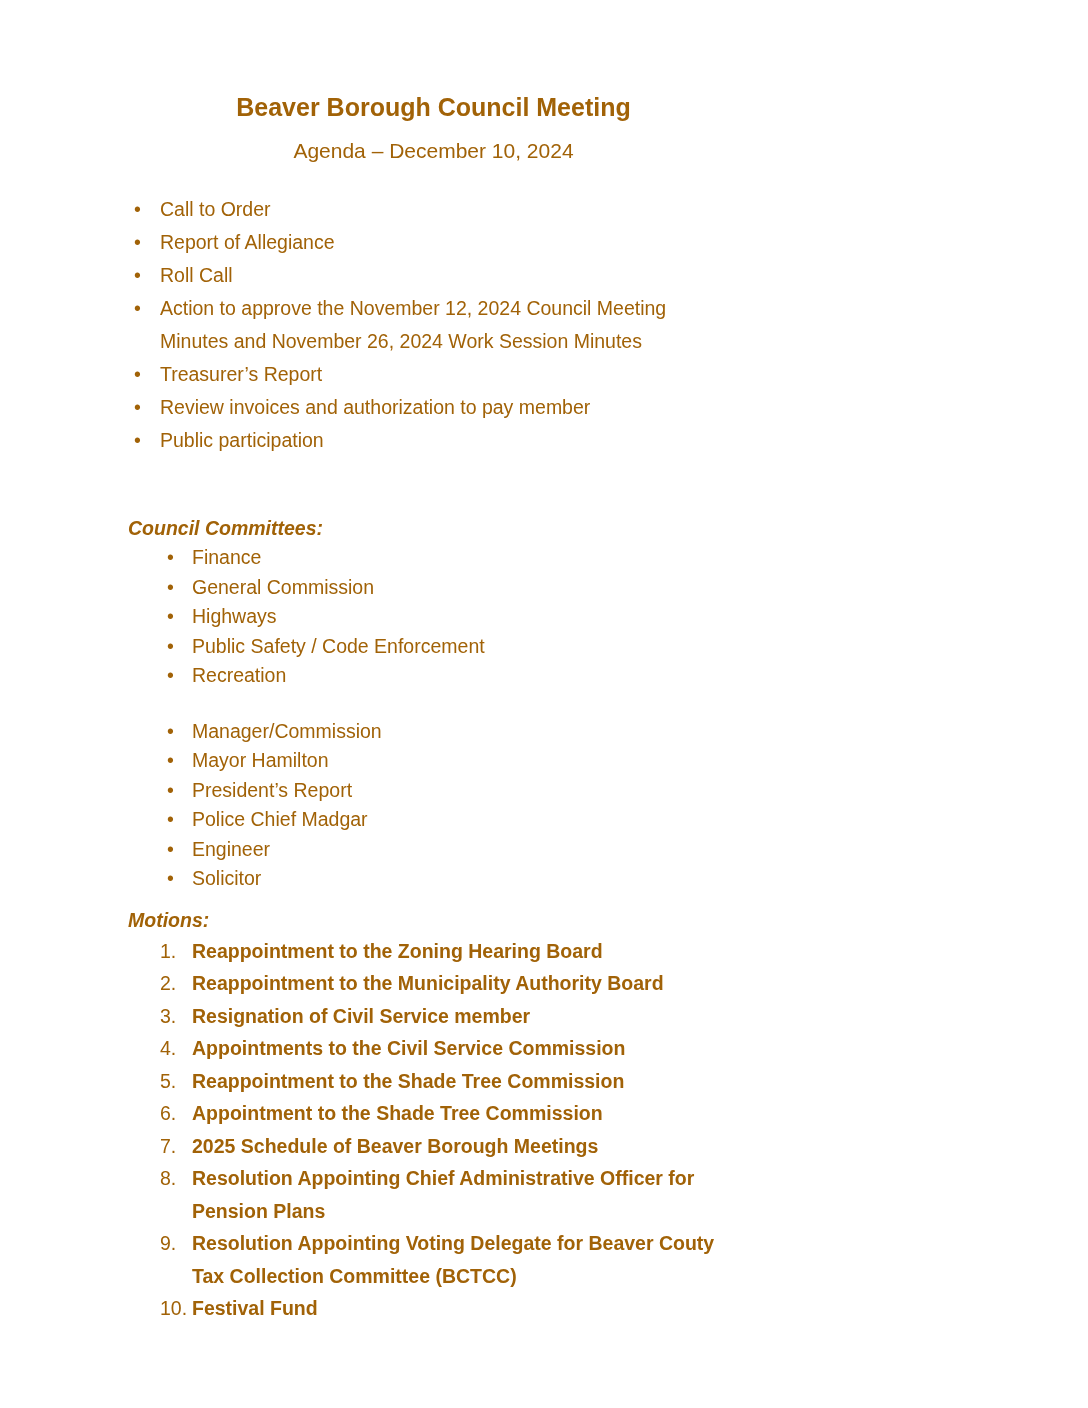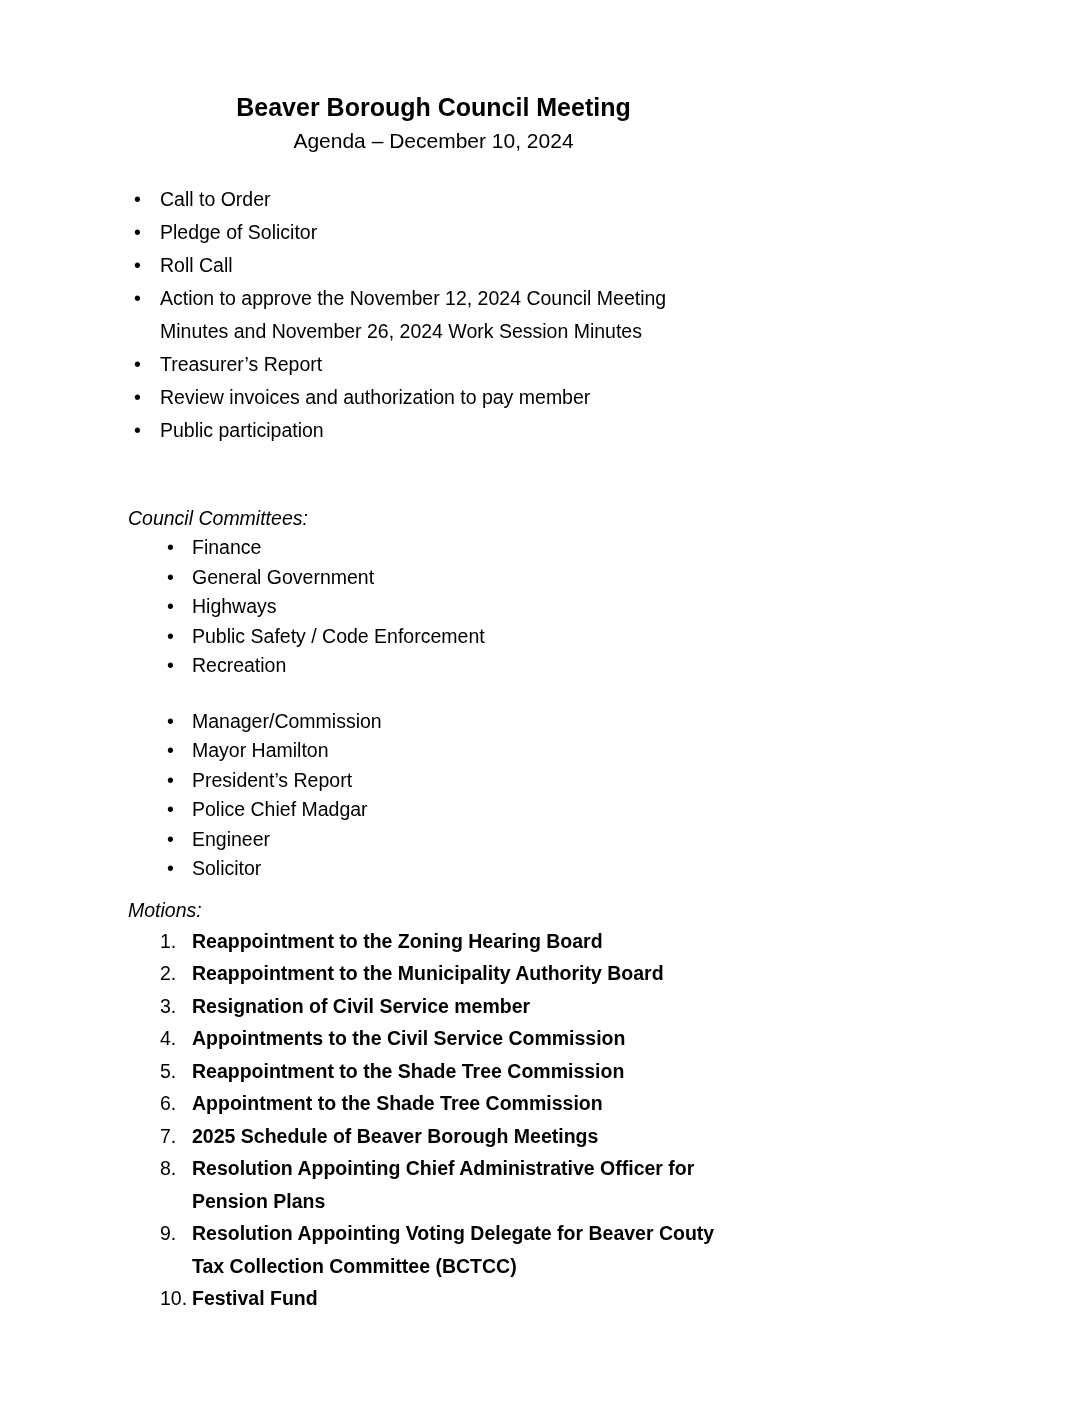--- a/index.html
+++ b/index.html
@@ -1,52 +1,53 @@
 <!DOCTYPE html>
 <html><head>
 <meta charset="utf-8">
 <style>
   html, body { margin: 0; padding: 0; background: #ffffff; }
   .page {
     position: relative;
     width: 867px;
     height: 1408px;
     background: #ffffff;
-    color: #000000;
+    color: #a16207;
     font-family: "Liberation Sans", sans-serif;
     font-size: 19.5px;
     box-sizing: border-box;
     padding: 88px 128px 0 128px;
     overflow: hidden;
   }
   .title {
     text-align: center;
     font-size: 25px;
     font-weight: bold;
     line-height: 38px;
   }
   .subtitle {
     text-align: center;
     font-size: 21px;
     line-height: 30px;
+    margin-top: 10px;
   }
   ul, ol { list-style: none; margin: 0; padding: 0; }
   li { display: flex; align-items: flex-start; }
 
   .main-list { margin-top: 27px; }
   .main-list li { line-height: 33px; }
   .main-list .marker {
     flex: 0 0 32px;
     box-sizing: border-box;
     padding-left: 6px;
   }
   .main-list .txt { width: 792px; }
 
   .section-heading {
-    font-weight: normal;
+    font-weight: bold;
     font-style: italic;
     line-height: 29px;
   }
   .committees-section { margin-top: 57px; }
   .reports-section    { margin-top: 26px; }
   .motions-section    { margin-top: 12px; }
 
   .sub-list { margin-left: 32px; }
   .sub-list li { line-height: 29.5px; }
   .sub-list .marker {
@@ -69,21 +70,21 @@
   <div class="title">Beaver Borough Council Meeting</div>
   <div class="subtitle">Agenda – December 10, 2024</div>
 
   <ul class="main-list">
     <li>
       <span class="marker">•</span>
       <span class="txt">Call to Order</span>
     </li>
     <li>
       <span class="marker">•</span>
-      <span class="txt">Pledge of Solicitor</span>
+      <span class="txt">Report of Allegiance</span>
     </li>
     <li>
       <span class="marker">•</span>
       <span class="txt">Roll Call</span>
     </li>
     <li>
       <span class="marker">•</span>
       <span class="txt">Action to approve the November 12, 2024 Council Meeting Minutes and November 26, 2024 Work Session Minutes</span>
     </li>
     <li>
@@ -102,21 +103,21 @@
 
   <div class="committees-section">
     <div class="section-heading">Council Committees:</div>
     <ul class="sub-list">
       <li>
         <span class="marker">•</span>
         <span class="txt">Finance</span>
       </li>
       <li>
         <span class="marker">•</span>
-        <span class="txt">General Government</span>
+        <span class="txt">General Commission</span>
       </li>
       <li>
         <span class="marker">•</span>
         <span class="txt">Highways</span>
       </li>
       <li>
         <span class="marker">•</span>
         <span class="txt">Public Safety / Code Enforcement</span>
       </li>
       <li>

